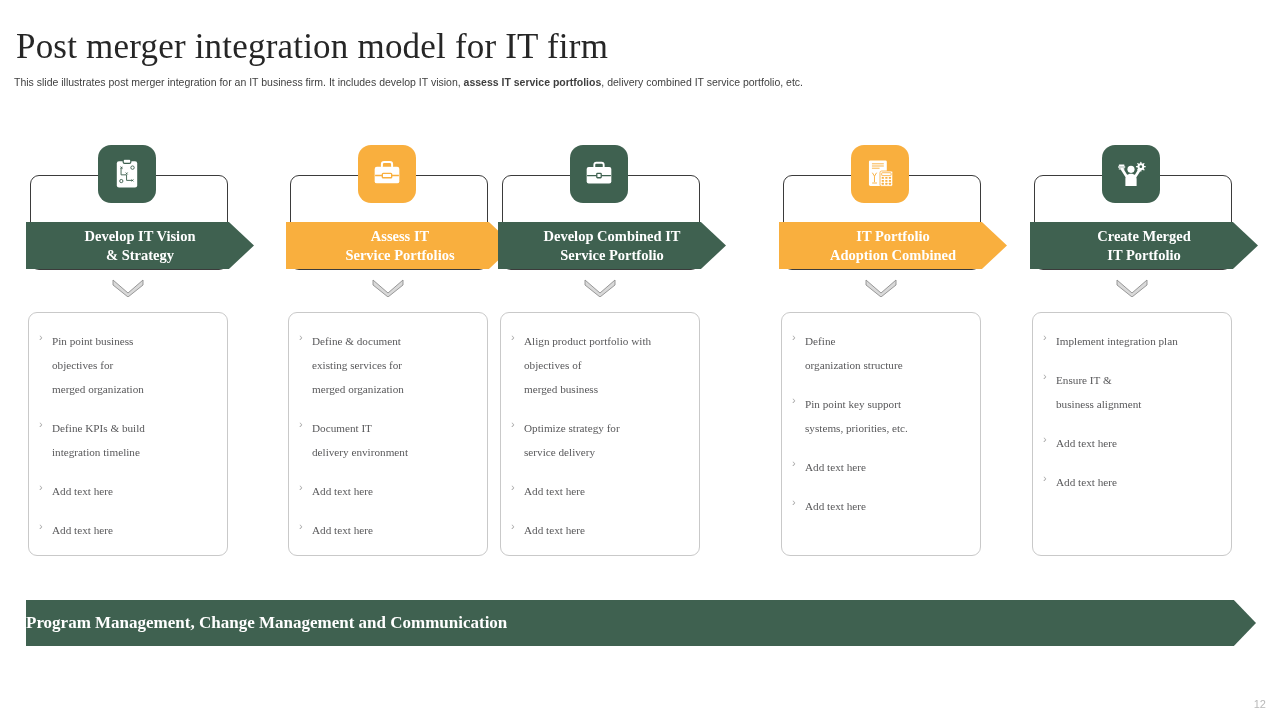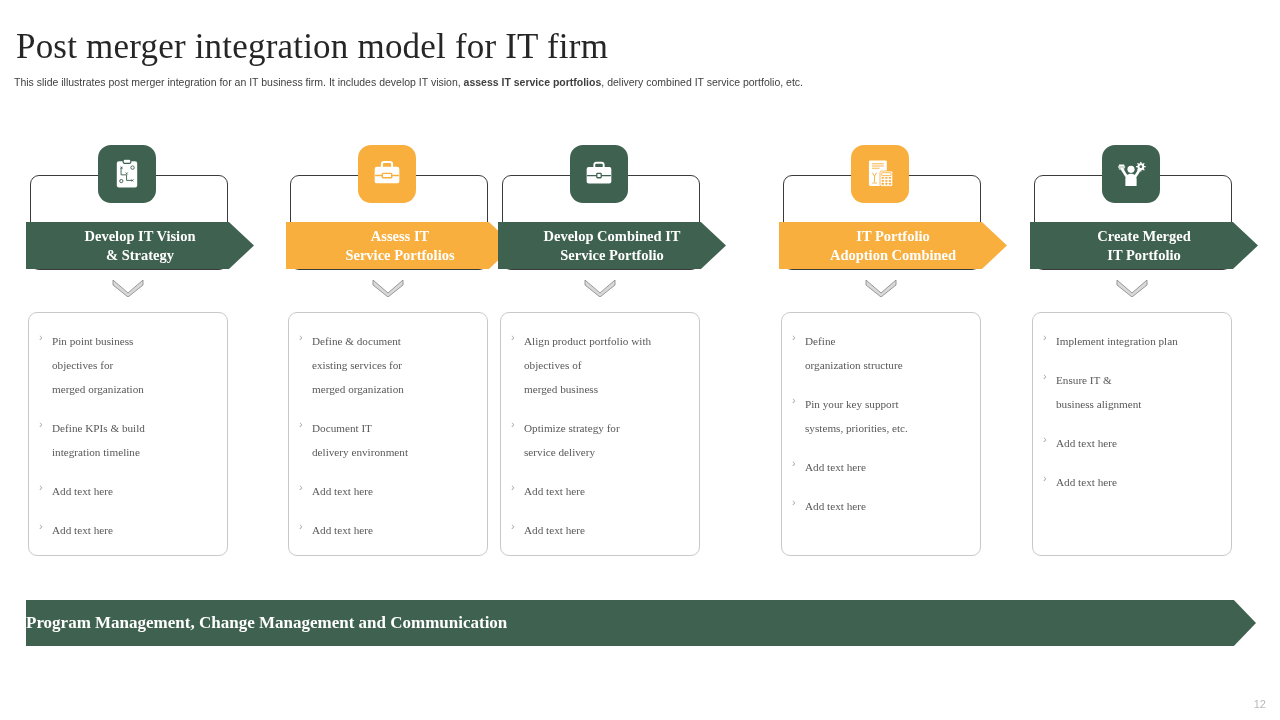--- a/index.html
+++ b/index.html
@@ -265,21 +265,21 @@
   <path d="M1 1 L16 14 L31 1 L31 6 L16 18 L1 6 Z" fill="#d9d9d9" stroke="#8f8f8f" stroke-width="0.9" stroke-linejoin="round"></path>
 </svg></div>
         <div class="bullets">
           <div class="bullet">
             <span class="caret">›</span>
             <span class="btext">Define
 organization  structure</span>
           </div>
           <div class="bullet">
             <span class="caret">›</span>
-            <span class="btext">Pin your key support
+            <span class="btext">Pin point key support
 systems, priorities, etc.</span>
           </div>
           <div class="bullet">
             <span class="caret">›</span>
             <span class="btext">Add text here</span>
           </div>
           <div class="bullet">
             <span class="caret">›</span>
             <span class="btext">Add text here</span>
           </div>

